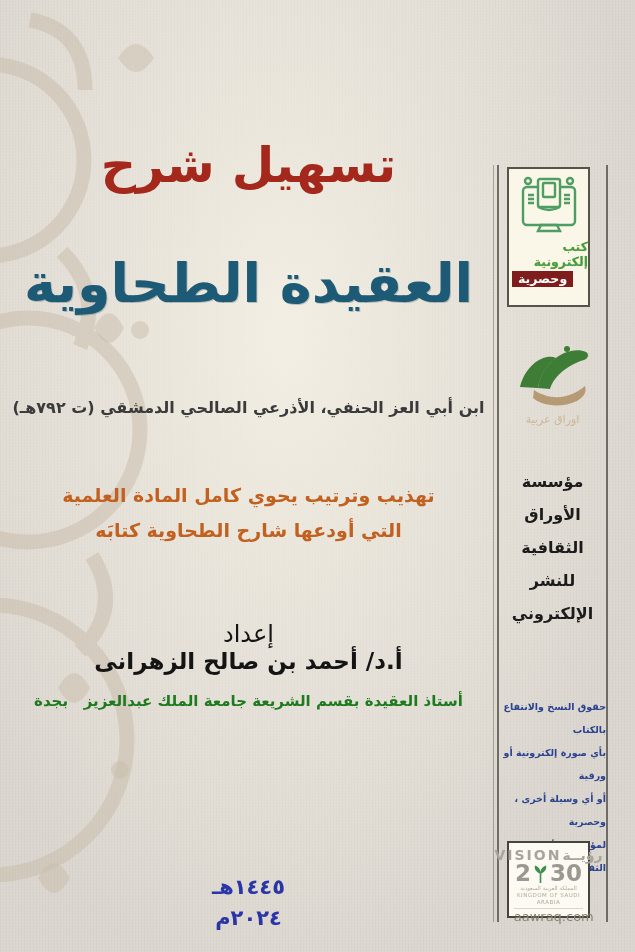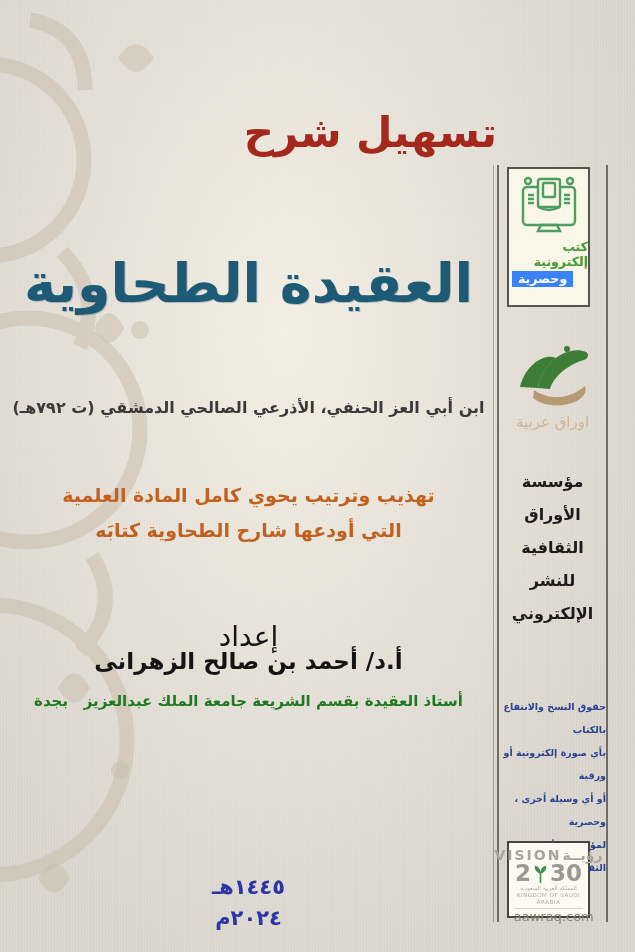--- a/index.html
+++ b/index.html
@@ -7,42 +7,42 @@
   .cover{
     position:relative;width:635px;height:952px;margin:0 auto;overflow:hidden;
     background-color:#dbd6cf;
     background-image:
       radial-gradient(ellipse at 45% 35%, rgba(248,243,231,.85), rgba(216,211,203,.15) 75%),
       repeating-linear-gradient(0deg, rgba(255,255,255,.05) 0 1px, transparent 1px 3px),
       repeating-linear-gradient(90deg, rgba(120,110,100,.05) 0 1px, transparent 1px 3px);
   }
   .arabesque{position:absolute;left:0;top:0;pointer-events:none;}
   .centered{position:absolute;left:0;width:497px;text-align:center;direction:rtl;}
-  .pretitle{top:108px;font-size:42px;font-weight:bold;color:#a5281c;letter-spacing:0;text-align:right;}
+  .pretitle{top:137px;font-size:49px;font-weight:bold;color:#a5281c;letter-spacing:0;}
   .main-title{top:252px;font-size:54px;font-weight:bold;color:#1c5a75;
     text-shadow:1px 1px 0 rgba(20,60,80,.25);}
   .author{top:394px;font-size:16px;font-weight:bold;color:#3a3a3a;line-height:27px;}
   .desc{top:478px;font-size:19px;font-weight:bold;color:#c2611f;line-height:35px;}
-  .prep-label{top:620px;font-size:28px;color:#141414;}
+  .prep-label{top:620px;font-size:24px;color:#141414;}
   .prep-name{top:648px;font-size:23px;font-weight:bold;color:#141414;}
   .prep-title{top:692px;font-size:15px;font-weight:bold;color:#1e7a1e;white-space:pre;}
   .years{top:872px;font-size:21px;font-weight:bold;color:#2a35a8;line-height:31px;}
 
   
   .side-shadow-line{position:absolute;left:493px;top:165px;width:1px;height:757px;background:rgba(90,88,80,.45);}
   .sidebar{position:absolute;left:497px;top:165px;width:111px;height:757px;
     border-left:2px solid #6e6c64;border-right:2px solid #6e6c64;}
   .panel{position:absolute;left:8px;right:16px;background:#fbf7e8;border:2px solid #55534a;}
   .panel1{top:2px;height:140px;display:flex;flex-direction:column;align-items:center;padding-top:6px;}
   .ebook-line1{font-size:12.5px;font-weight:bold;color:#3f9e52;margin-top:2px;
     text-shadow:0 0 1px #e8c34a;}
-  .ebook-line2{align-self:flex-start;margin:2px 0 0 3px;background:#3b82f6;color:#fff;
+  .ebook-line2{align-self:flex-start;margin:2px 0 0 3px;background:#7f1d1d;color:#fff;
     font-size:12.5px;font-weight:bold;padding:0 6px 1px 6px;}
   .awraq{position:absolute;top:178px;left:0;width:100%;text-align:center;}
-  .awraq-caption{font-size:15px;color:#cbb795;margin-top:2px;}
+  .awraq-caption{font-size:11px;color:#cbb795;margin-top:2px;}
   .publisher{position:absolute;top:300px;left:0;width:100%;text-align:center;direction:rtl;
     font-size:16px;font-weight:bold;color:#1b1b1b;line-height:33px;}
   .copyright{position:absolute;top:530px;left:0;width:100%;text-align:right;direction:rtl;
     font-size:9.5px;font-weight:bold;color:#2a4391;line-height:23px;}
   .panel2{top:676px;height:77px;background:#fcfaf2;border-color:#46443c;
     display:flex;flex-direction:column;align-items:center;padding-top:4px;}
   .vision-row{display:flex;gap:1px;align-items:center;font-size:14px;letter-spacing:2px;
     color:#a8a49c;font-weight:bold;}
   .vision-year{display:flex;align-items:center;font-size:23px;font-weight:bold;
     color:#9c9890;line-height:1;margin-top:-1px;}

